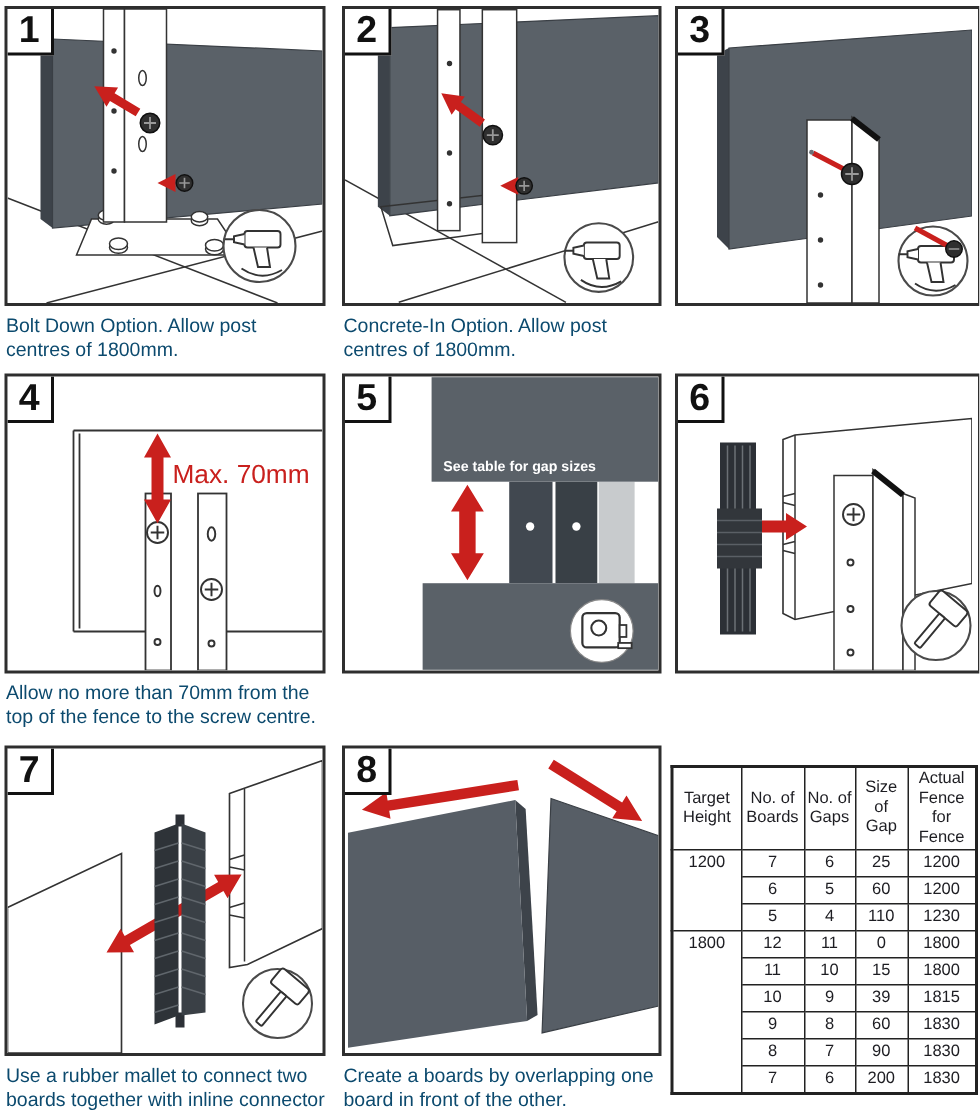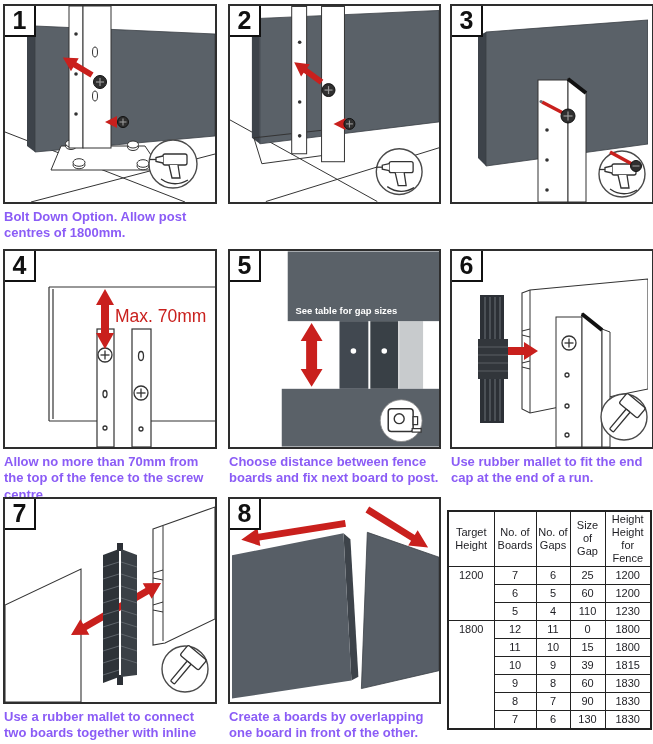--- a/index.html
+++ b/index.html
@@ -4,21 +4,21 @@
 <style>
   html,body{margin:0;padding:0;background:#fff;}
   body{font-family:"Liberation Sans",sans-serif;-webkit-font-smoothing:antialiased;}
   .canvas{position:relative;width:653px;height:744px;background:#fff;overflow:hidden;}
   .panel{position:absolute;margin:0;}
   .pbox{position:relative;border:2px solid #2e2e2e;background:#fff;overflow:hidden;}
   .pbox svg{display:block;}
   .badge{position:absolute;top:-2px;left:-2px;width:29px;height:29px;background:#fff;
          border:2px solid #111;font-weight:bold;font-size:25px;line-height:29px;
          text-align:center;color:#111;z-index:5;}
-  .caption{margin-top:5px;font-size:13px;line-height:1.25;color:#8b5cf6;padding-left:1px;font-weight:bold;}
+  .caption{margin-top:5px;font-size:13px;line-height:1.25;color:#0c4a6e;padding-left:1px;}
   
   .htable{position:absolute;border-collapse:collapse;background:#fff;table-layout:fixed;}
   .htable th,.htable td{border:1px solid #222;font-size:11px;font-weight:normal;
         color:#1d1d22;text-align:center;padding:1px 1px;line-height:1.18;}
   .htable{border:2px solid #222;}
   .htable th{height:50px;vertical-align:middle;}
   .htable td{height:15px;}
   .htable td.tgt{vertical-align:top;padding-top:2px;}
   svg text{font-family:"Liberation Sans",sans-serif;}
   .ann-red{font-size:17.5px;fill:#c9201d;}
@@ -113,20 +113,21 @@
           <g stroke="#333" stroke-width="1.3" fill="#fff">
             <rect x="160" y="156" width="24" height="11" rx="2"></rect>
             <path d="M160,158 l-7,1.5 v4 l7,1.5"></path>
             <line x1="147" y1="161.5" x2="153" y2="161.5"></line>
             <path d="M166,167 l3,13 h8 l-2,-13"></path>
             <path d="M158,181 q13,9 27,1" fill="none"></path>
           </g>
         </g>
       </svg>
     </div>
+    <figcaption class="caption">Concrete-In Option. Allow post centres of 1800mm.</figcaption>
   </figure>
 
   <figure class="panel" style="left:450px;top:4px;width:200px;">
     <div class="pbox" style="width:200px;height:196px;">
       <div class="badge">3</div>
       <svg width="196" height="196" viewBox="0 0 196 196">
         <polygon points="26,30 34,26 34,160 26,152" fill="#3d434a"></polygon>
         <polygon points="34,26 196,14 196,138 34,160" fill="#5a6168" stroke="#3a3f45" stroke-width="0.8"></polygon>
         <rect x="86" y="74" width="30" height="122" fill="#fff" stroke="#333"></rect>
         <polygon points="116,72 134,86 134,196 116,196" fill="#fff" stroke="#333"></polygon>
@@ -207,21 +208,20 @@
         <path d="M18,-11 L0,0 L18,11 L18,5.5 L46,5.5 L46,11 L64,0 L46,-11 L46,-5.5 L18,-5.5 Z" transform="translate(82,72) rotate(90)" fill="#c9201d"></path>
         <g>
           <circle cx="172" cy="170" r="21" fill="#fff" stroke="#888" stroke-width="0.8"></circle>
           <rect x="159" y="158" width="25" height="23" rx="3" fill="#fff" stroke="#333" stroke-width="1.5"></rect>
           <circle cx="170" cy="168" r="5" fill="none" stroke="#333" stroke-width="1.4"></circle>
           <rect x="184" y="166" width="4.5" height="8" fill="#fff" stroke="#333" stroke-width="1.2"></rect>
           <rect x="183" y="178" width="9" height="3.5" fill="#fff" stroke="#333" stroke-width="1.2"></rect>
         </g>
       </svg>
     </div>
-    <figcaption class="caption">Choose distance between fence boards and fix next board to post.</figcaption>
   </figure>
 
   <figure class="panel" style="left:450px;top:249px;width:200px;">
     <div class="pbox" style="width:200px;height:196px;">
       <div class="badge">6</div>
       <svg width="196" height="196" viewBox="0 0 196 196">
         <polygon points="70,42 78,39 196,28 196,138 78,162 70,158" fill="#fff" stroke="#333" stroke-width="1.1"></polygon>
         <line x1="78" y1="39" x2="78" y2="162" stroke="#333"></line>
         <path d="M70,80 l8,-2 M70,84 l8,2" stroke="#333" fill="none"></path>
         <path d="M70,112 l8,-2 M70,116 l8,2" stroke="#333" fill="none"></path>
@@ -256,21 +256,20 @@
         <path d="M0,-4 L16,-4 L16,-9 L30,0 L16,9 L16,4 L0,4 Z" transform="translate(56,100)" fill="#c9201d"></path>
         <g>
           <circle cx="172" cy="166" r="23" fill="#fff" stroke="#4a4a4a" stroke-width="1.4"></circle>
           <g transform="translate(180,155) rotate(40)" stroke="#333" stroke-width="1.3" fill="#fff">
             <rect x="-12" y="-7" width="24" height="13" rx="2"></rect>
             <rect x="-2.5" y="6" width="5" height="26" rx="1"></rect>
           </g>
         </g>
       </svg>
     </div>
-    <figcaption class="caption">Use rubber mallet to fit the end cap at the end of a run.</figcaption>
   </figure>
 
   <figure class="panel" style="left:3px;top:497px;width:214px;">
     <div class="pbox" style="width:210px;height:203px;">
       <div class="badge">7</div>
       <svg width="210" height="203" viewBox="0 0 210 203">
         <polygon points="0,106 76,70 76,203 0,203" fill="#fff" stroke="#333" stroke-width="1.1"></polygon>
         <polygon points="148,30 210,8 210,120 160,144 148,146" fill="#fff" stroke="#333" stroke-width="1.1"></polygon>
         <line x1="158" y1="27" x2="158" y2="142" stroke="#333"></line>
         <path d="M148,74 l10,-3 M148,79 l10,2" stroke="#333" fill="none"></path>
@@ -336,21 +335,21 @@
         <col style="width:34px">
         <col style="width:35px">
         <col style="width:46px">
       </colgroup>
     <thead>
       <tr>
         <th>Target Height</th>
         <th>No. of Boards</th>
         <th>No. of Gaps</th>
         <th>Size of Gap</th>
-        <th>Height Height for Fence</th>
+        <th>Actual Fence for Fence</th>
       </tr>
     </thead>
     <tbody>
       <tr>
         <td class="tgt" rowspan="3">1200</td>
         <td>7</td>
         <td>6</td>
         <td>25</td>
         <td>1200</td>
       </tr>
@@ -393,19 +392,19 @@
       </tr>
       <tr>
         <td>8</td>
         <td>7</td>
         <td>90</td>
         <td>1830</td>
       </tr>
       <tr>
         <td>7</td>
         <td>6</td>
-        <td>130</td>
+        <td>200</td>
         <td>1830</td>
       </tr>
     </tbody>
   </table>
 
 </div>
 
 </body></html>

